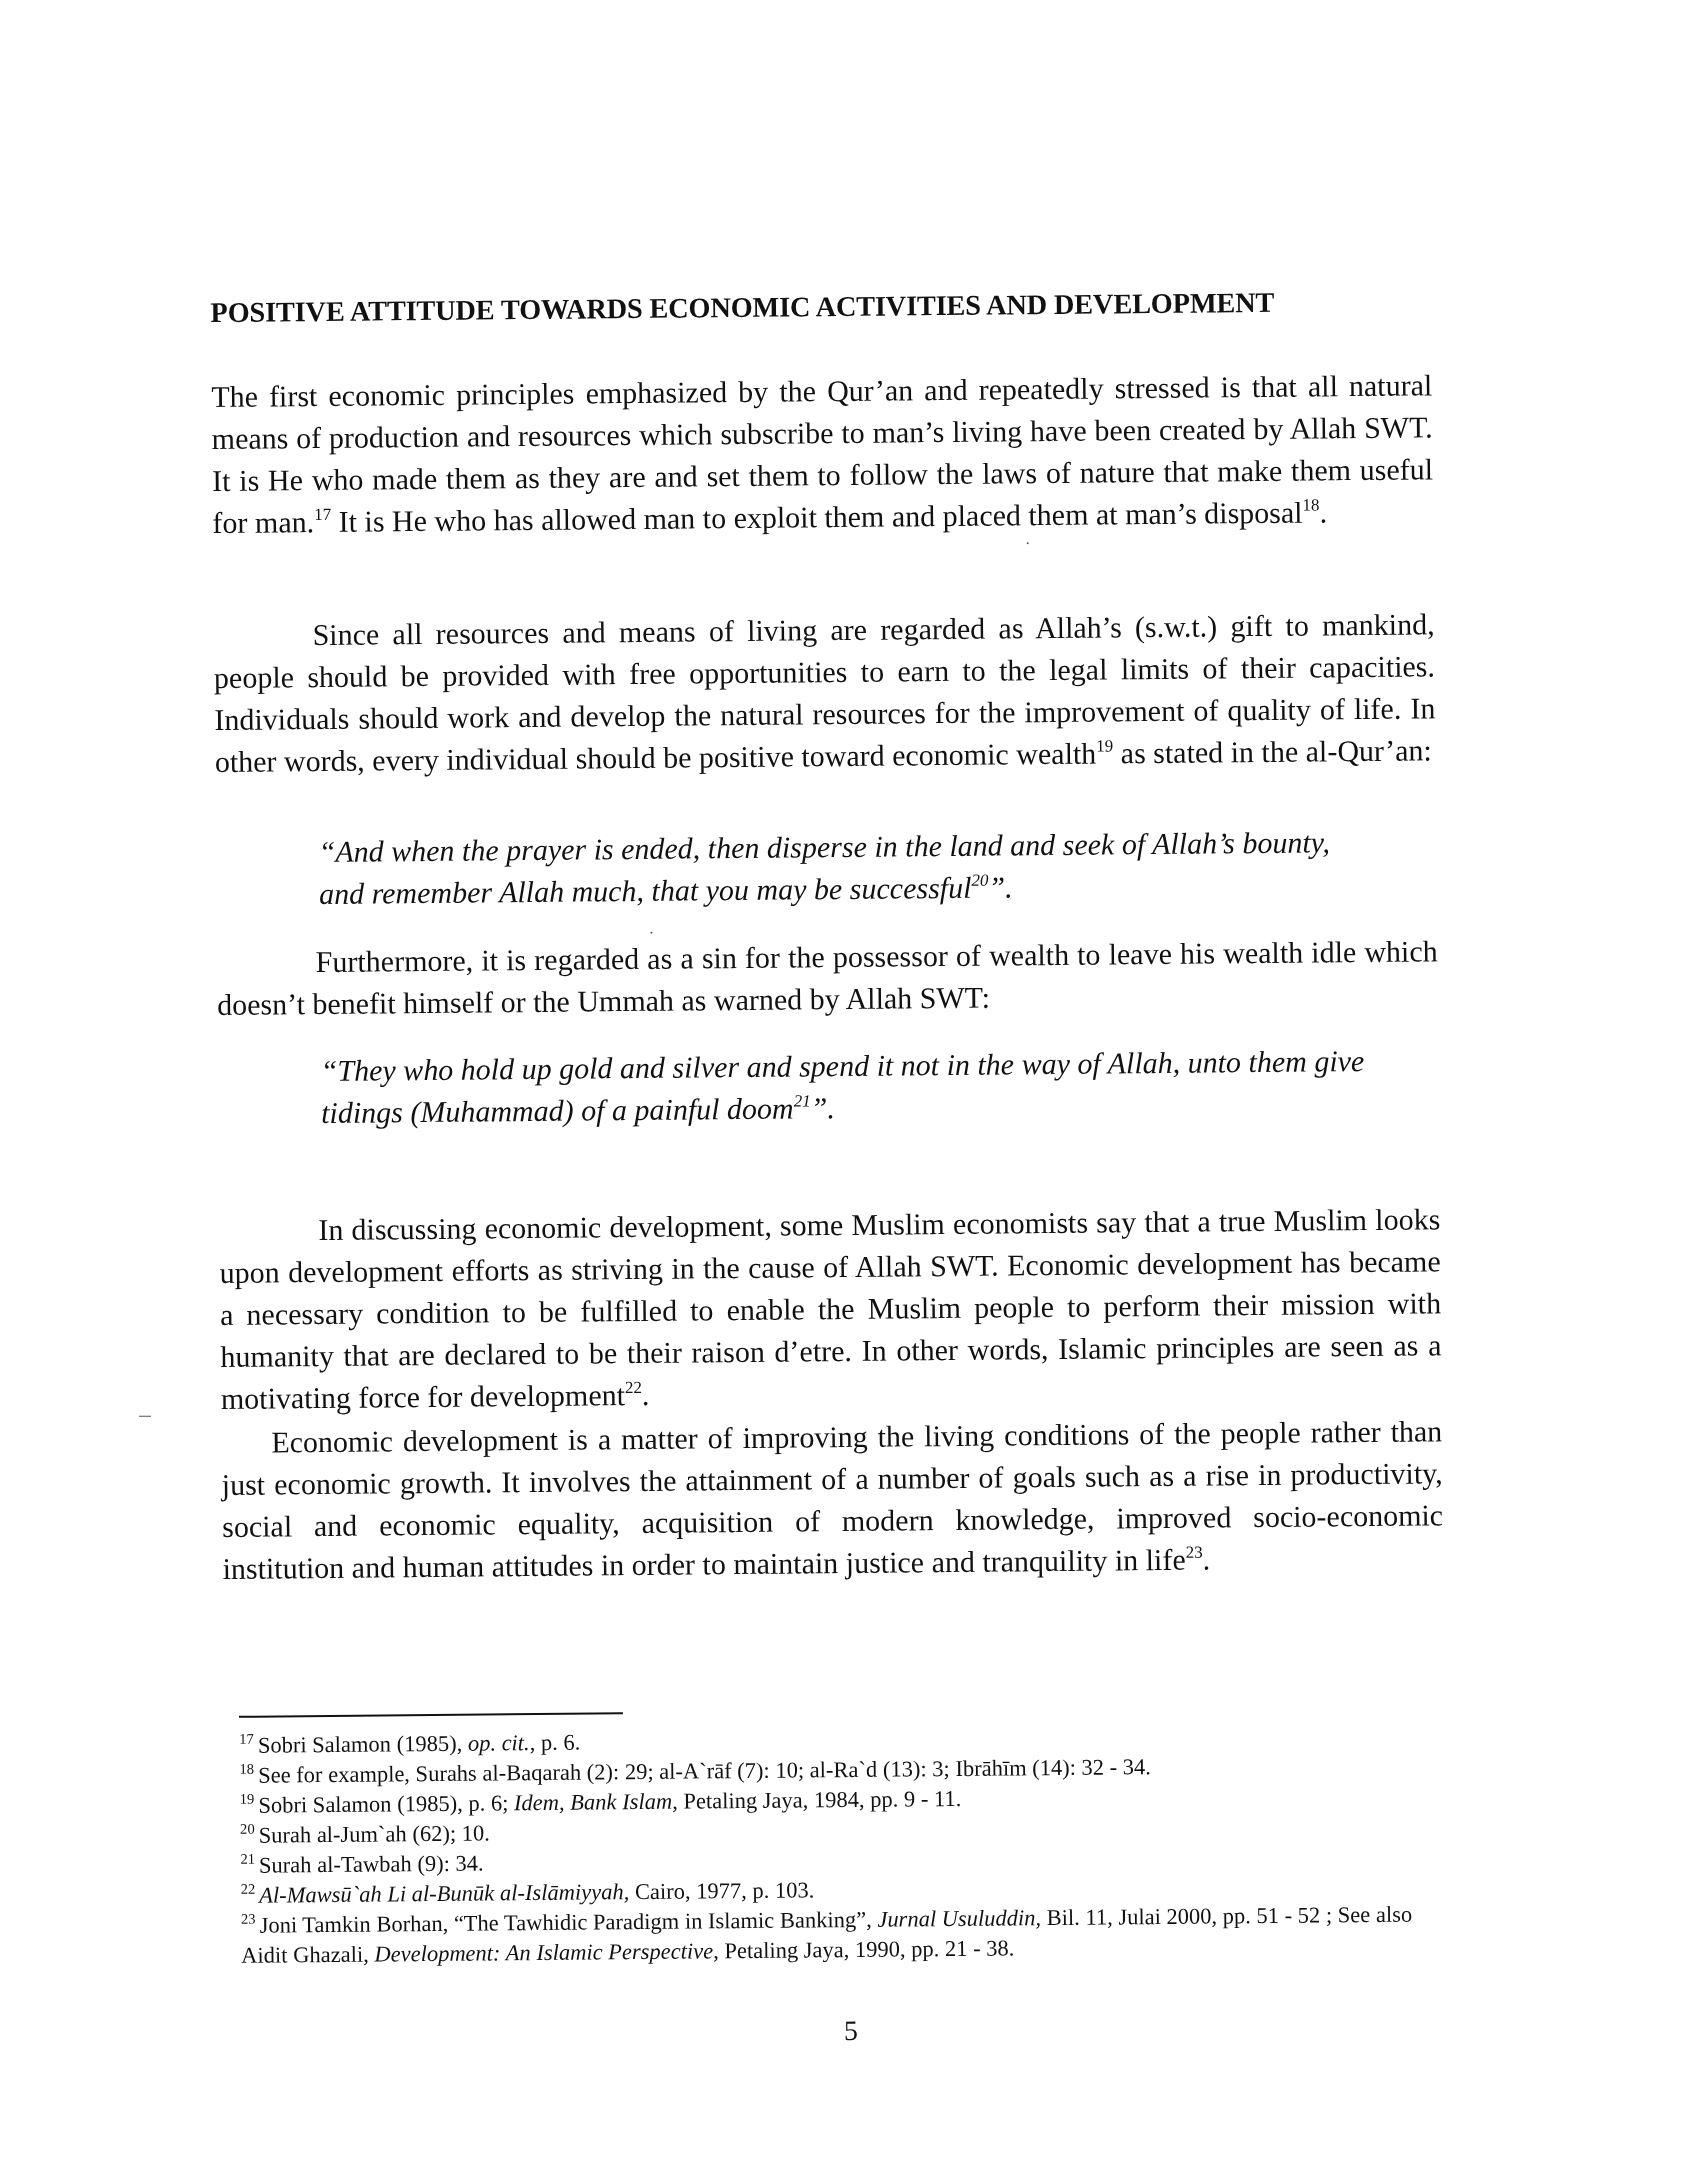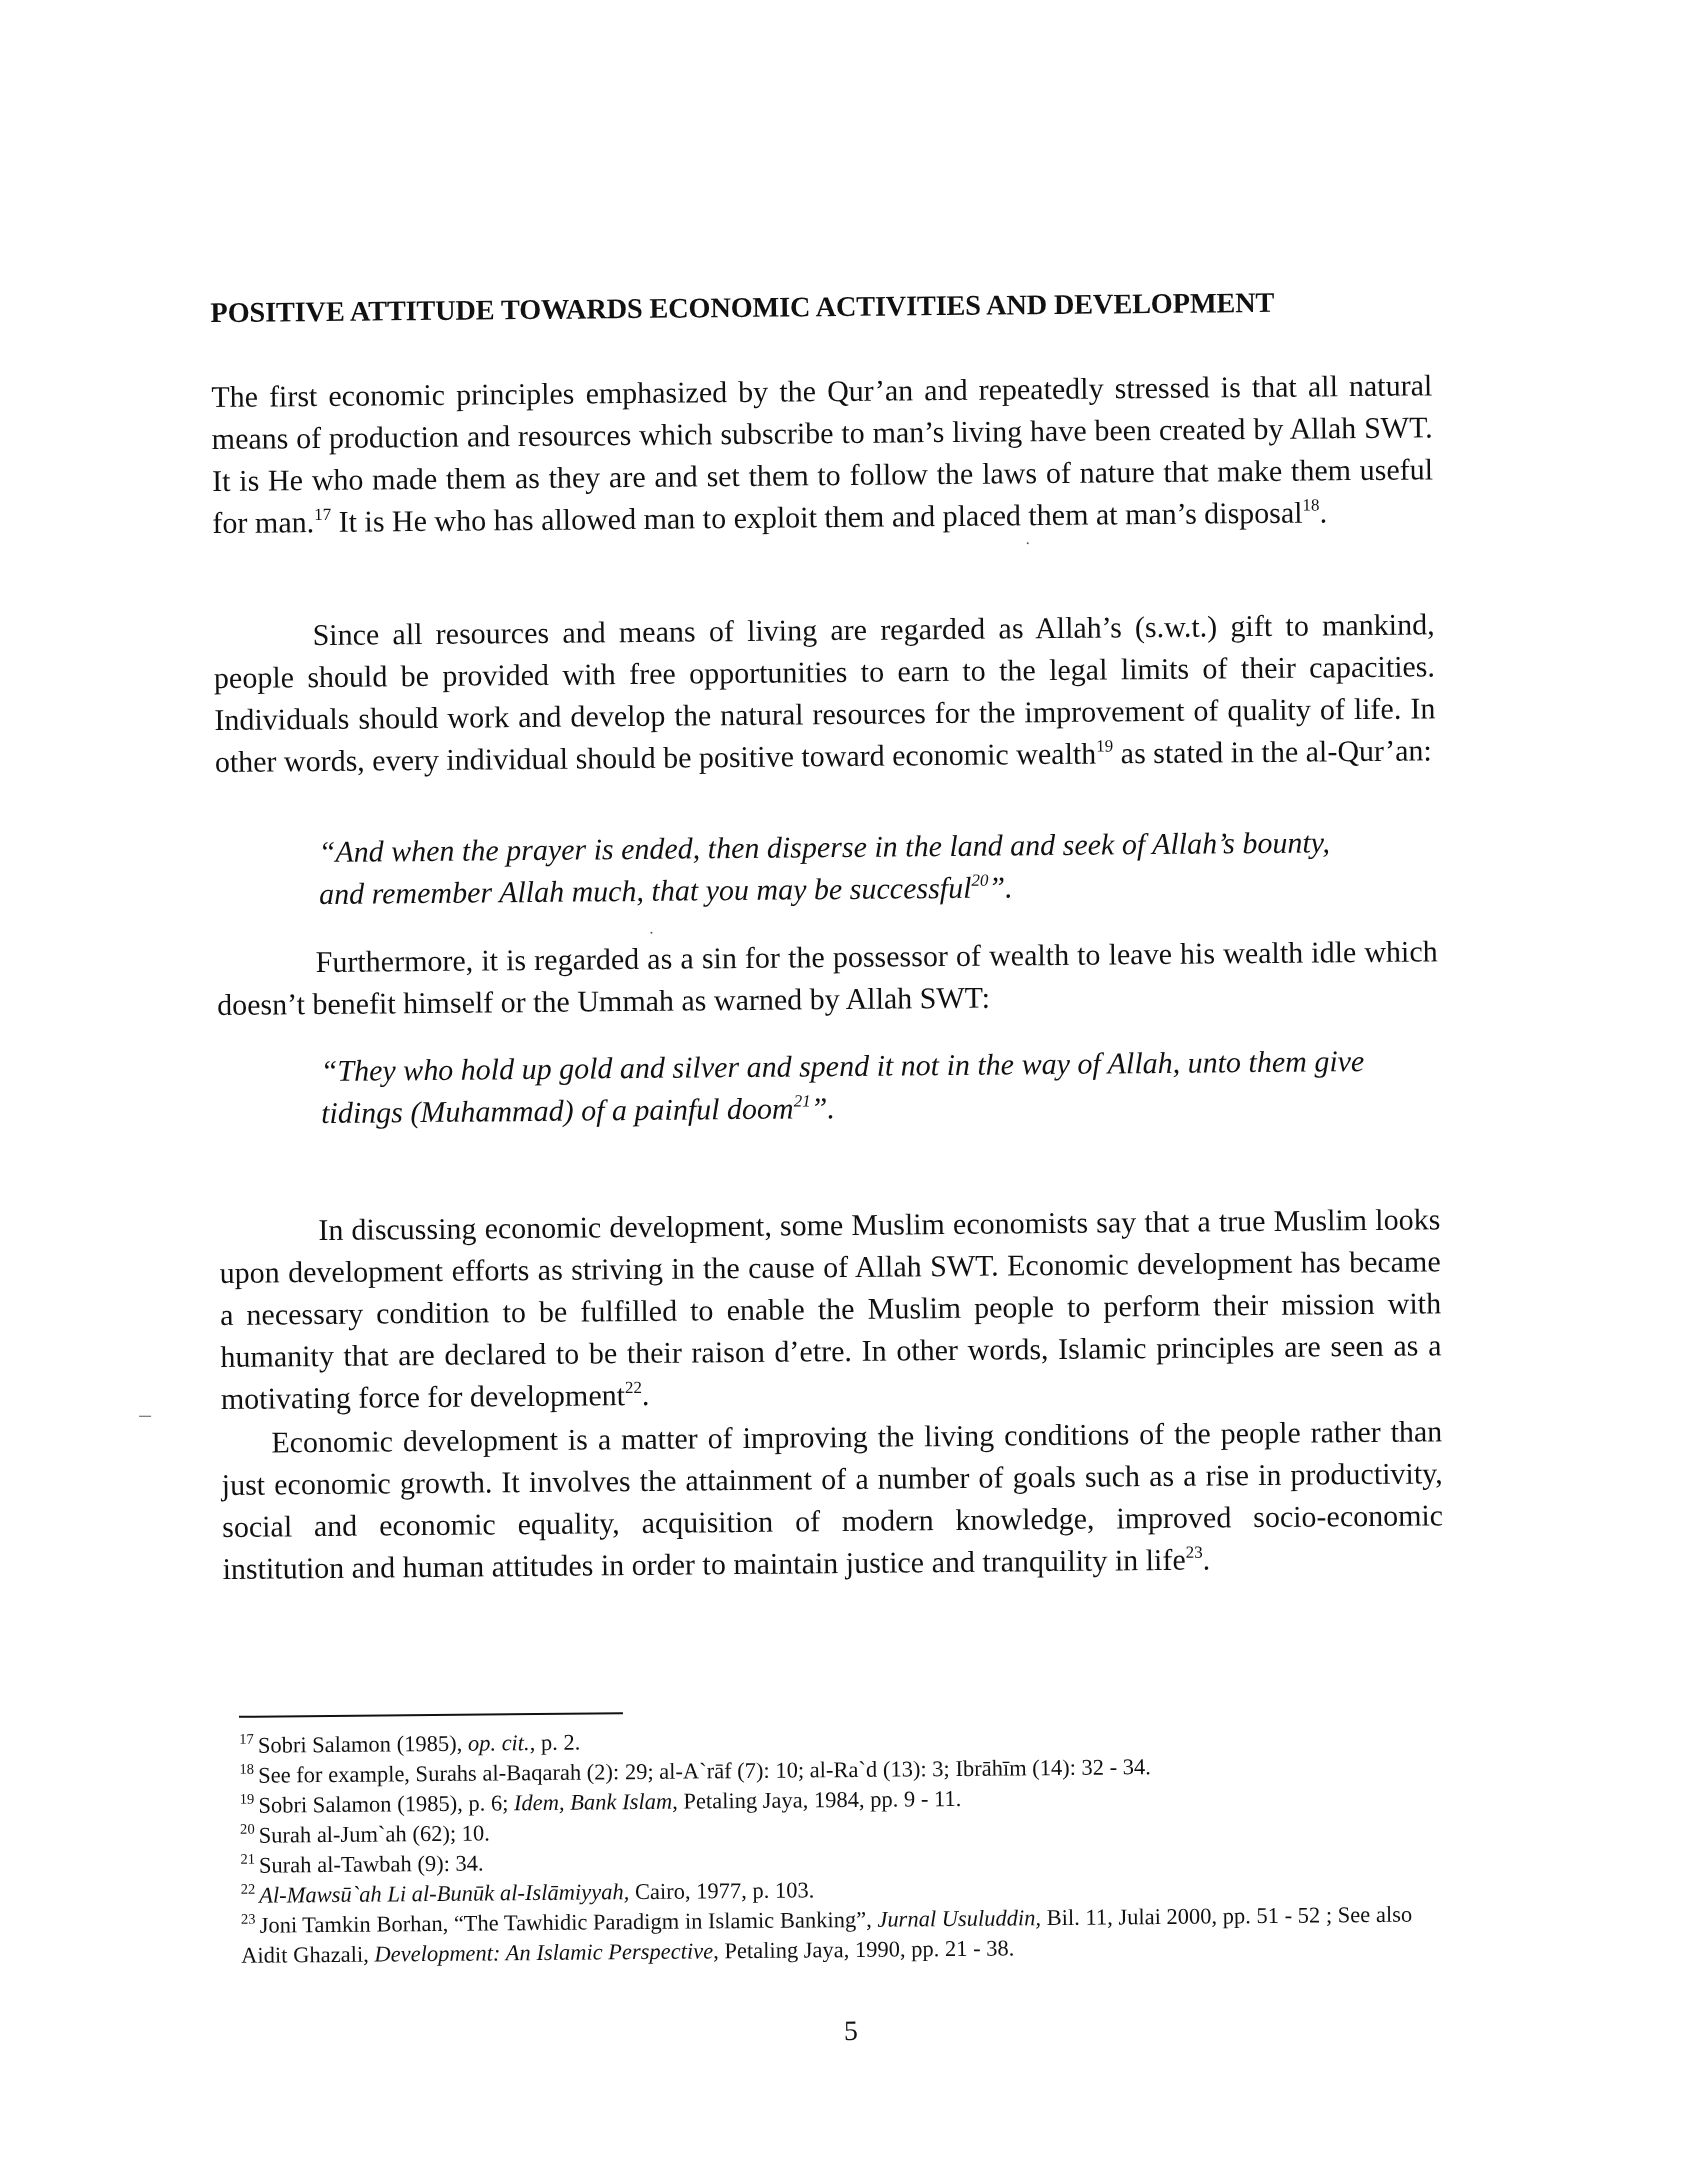--- a/index.html
+++ b/index.html
@@ -111,21 +111,21 @@
 
   <p class="quote" style="top:1045px; margin:0;"><span>“They who hold up gold and silver and spend it not in the way of Allah, unto them give tidings (Muhammad) of a painful doom</span><sup>21</sup><span>”.</span></p>
 
   <p class="para indent" style="top:1204px; margin:0;"><span>In discussing economic development, some Muslim economists say that a true Muslim looks upon development efforts as striving in the cause of Allah SWT. Economic development has became a necessary condition to be fulfilled to enable the Muslim people to perform their mission with humanity that are declared to be their raison d’etre. In other words, Islamic principles are seen as a motivating force for development</span><sup>22</sup><span>.</span></p>
 
   <p class="para indent-small" style="top:1416px; margin:0;"><span>Economic development is a matter of improving the living conditions of the people rather than just economic growth. It involves the attainment of a number of goals such as a rise in productivity, social and economic equality, acquisition of modern knowledge, improved socio-economic institution and human attitudes in order to maintain justice and tranquility in life</span><sup>23</sup><span>.</span></p>
 
   <div class="fn-rule"></div>
 
   <div class="footnotes">
-    <p class="fn"><sup>17</sup><span>Sobri Salamon (1985), </span><span class="it">op. cit.</span><span>, p. 2.</span></p>
+    <p class="fn"><sup>17</sup><span>Sobri Salamon (1985), </span><span class="it">op. cit.</span><span>, p. 6.</span></p>
     <p class="fn"><sup>18</sup><span>See for example, Surahs al-Baqarah (2): 29; al-A`rāf (7): 10; al-Ra`d (13): 3; Ibrāhīm (14): 32 - 34.</span></p>
     <p class="fn"><sup>19</sup><span>Sobri Salamon (1985), p. 6; </span><span class="it">Idem, Bank Islam</span><span>, Petaling Jaya, 1984, pp. 9 - 11.</span></p>
     <p class="fn"><sup>20</sup><span>Surah al-Jum`ah (62); 10.</span></p>
     <p class="fn"><sup>21</sup><span>Surah al-Tawbah (9): 34.</span></p>
     <p class="fn"><sup>22</sup><span class="it">Al-Mawsū`ah Li al-Bunūk al-Islāmiyyah,</span><span> Cairo, 1977, p. 103.</span></p>
     <p class="fn"><sup>23</sup><span>Joni Tamkin Borhan, “The Tawhidic Paradigm in Islamic Banking”, </span><span class="it">Jurnal Usuluddin,</span><span> Bil. 11, Julai 2000, pp. 51 - 52 ; See also Aidit Ghazali, </span><span class="it">Development: An Islamic Perspective</span><span>, Petaling Jaya, 1990, pp. 21 - 38.</span></p>
   </div>
 
   <div class="page-number">5</div>
 

